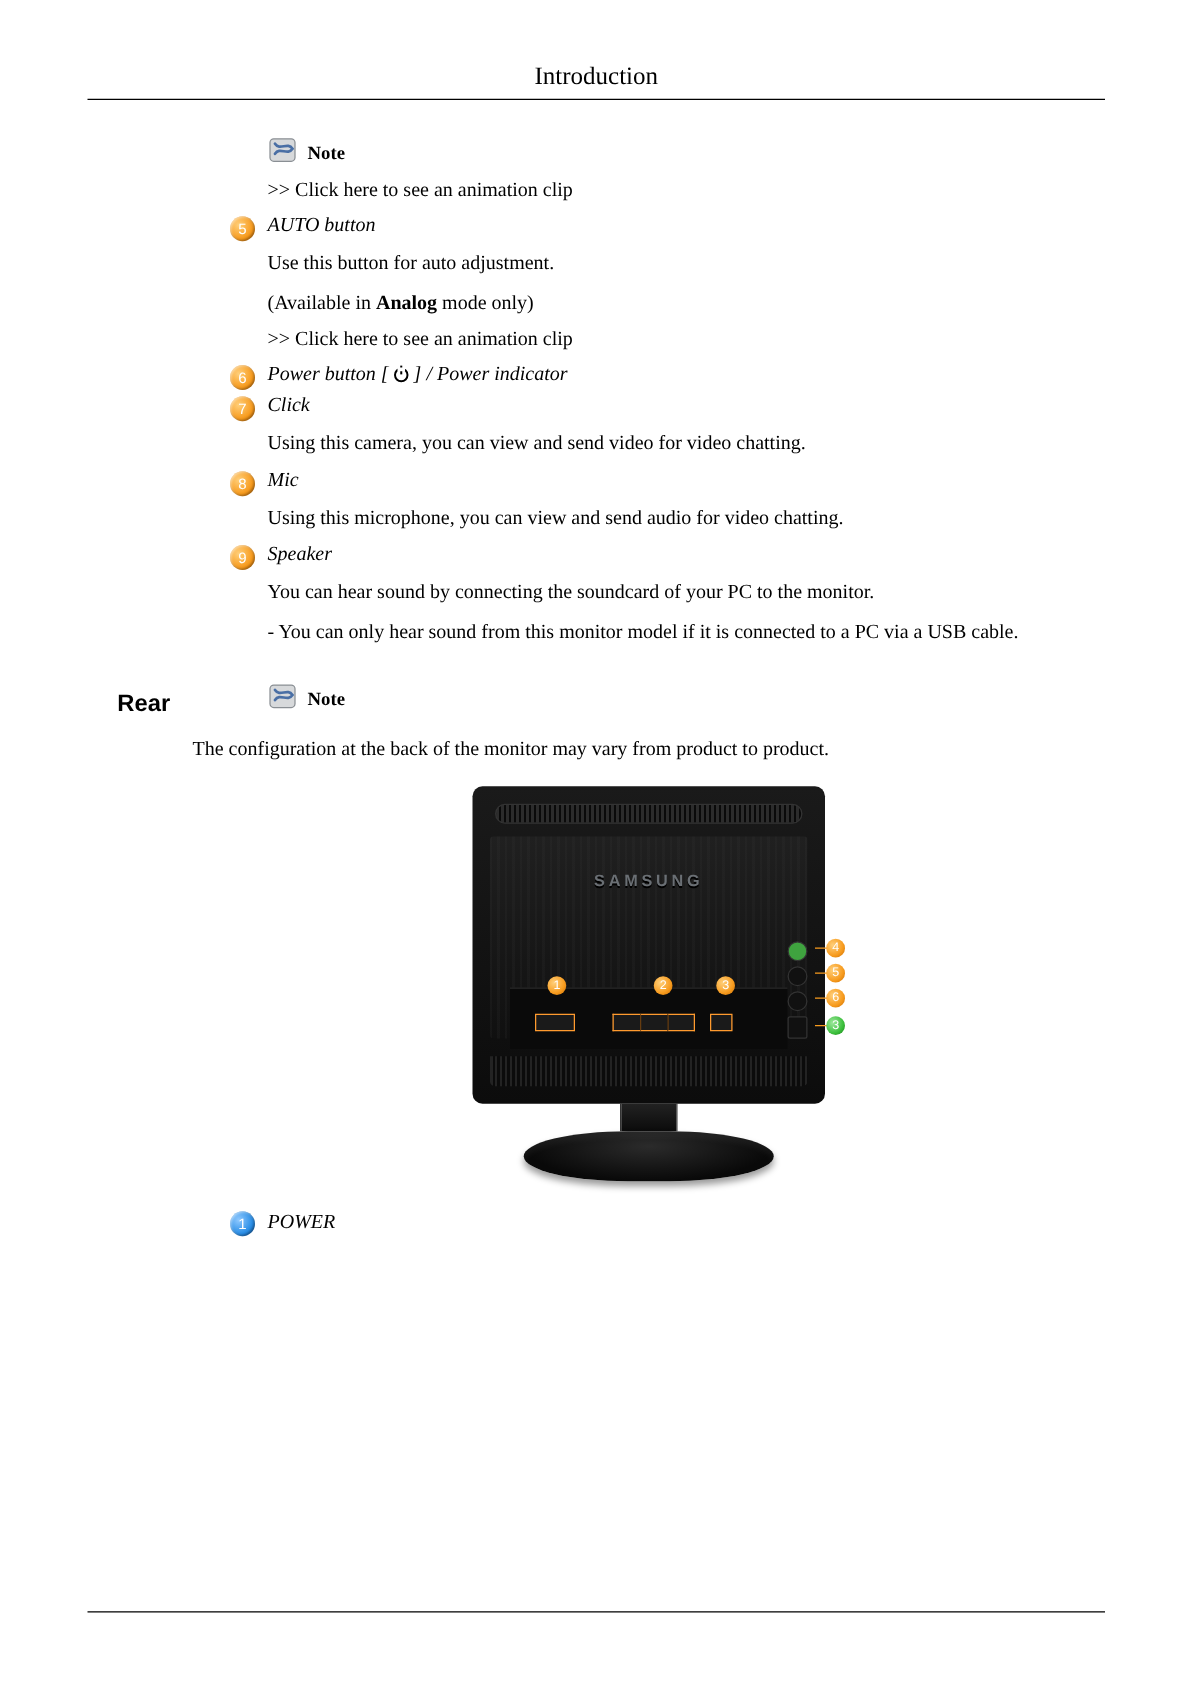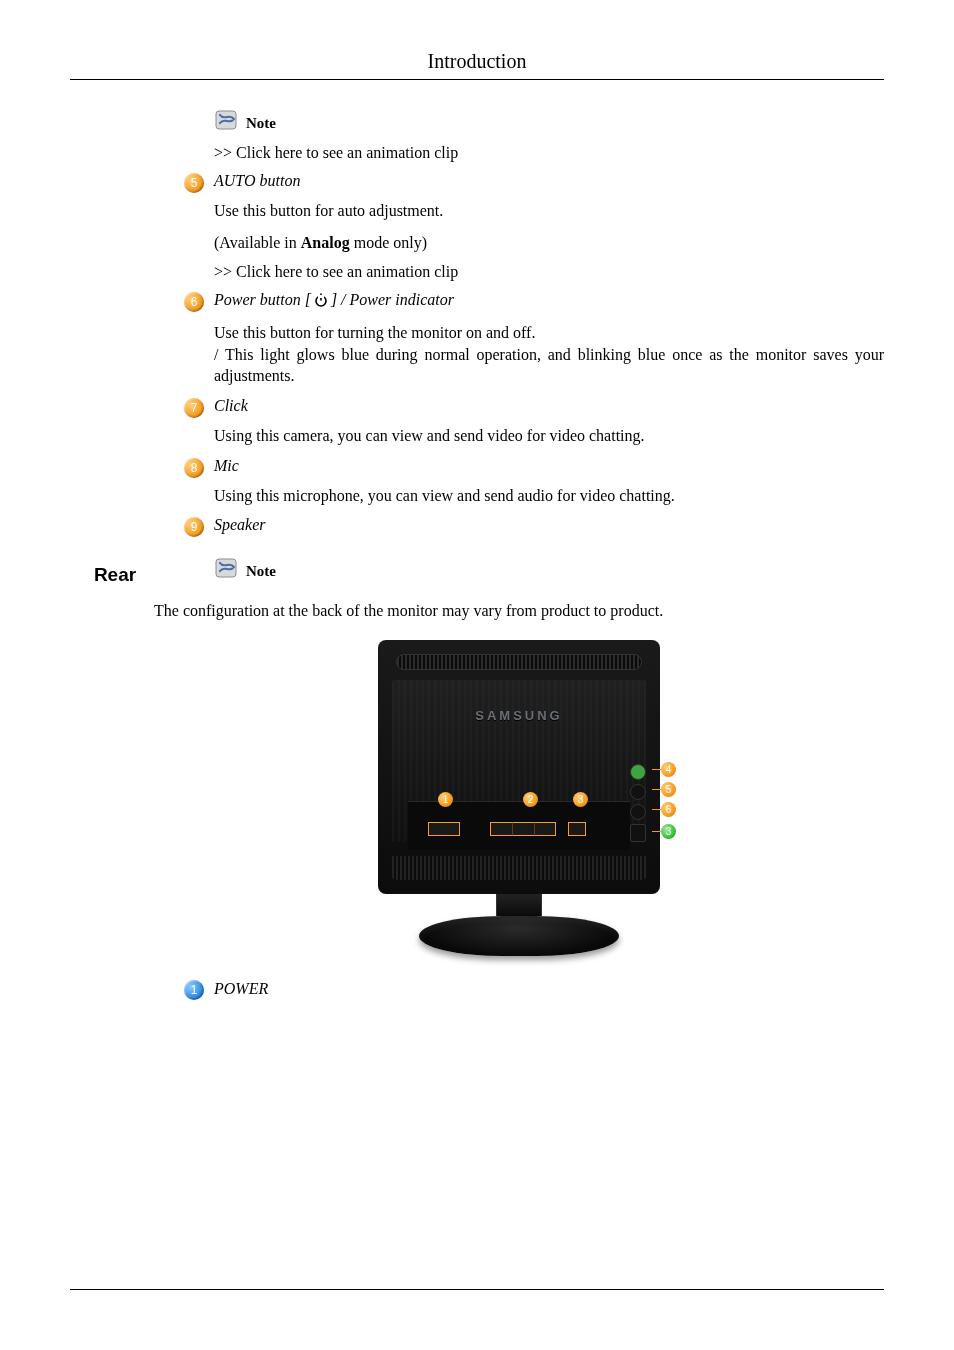--- a/index.html
+++ b/index.html
@@ -327,39 +327,39 @@
     <div class="item-row">
       <span class="bullet">6</span>
       <span class="item-head">
         <span>Power button [</span><span class="power-icon"><svg width="16" height="16" viewBox="0 0 16 16">
               <circle cx="8" cy="9" r="5" fill="none" stroke="#000" stroke-width="1.6"></circle>
               <rect x="7.2" y="1.5" width="1.6" height="7" fill="#000"></rect>
               <rect x="5" y="3" width="6" height="3" fill="#fff"></rect>
             </svg></span><span>] / Power indicator</span>
       </span>
     </div>
-    <div class="item-body" style="white-space: pre-line;">Use this button for turning the monitor on and off.
-/ This light glows blue during normal operation, and blinking blue once as the monitor saves your adjustments.</div>
 
     <div class="item-row">
       <span class="bullet">7</span>
       <span class="item-head">Click</span>
     </div>
     <div class="item-body">Using this camera, you can view and send video for video chatting.</div>
 
     <div class="item-row">
       <span class="bullet">8</span>
       <span class="item-head">Mic</span>
     </div>
     <div class="item-body">Using this microphone, you can view and send audio for video chatting.</div>
 
     <div class="item-row">
       <span class="bullet">9</span>
       <span class="item-head">Speaker</span>
     </div>
+    <div class="item-body">You can hear sound by connecting the soundcard of your PC to the monitor.</div>
+    <div class="item-body">- You can only hear sound from this monitor model if it is connected to a PC via a USB cable.</div>
 
   </div>
 
   <div class="section-row">
     <div class="section-left">
       <div class="section-heading">Rear</div>
     </div>
     <div class="section-right">
       <div class="note-block rear-note-indent" style="margin-top:18px;">
         <span class="note-icon">

